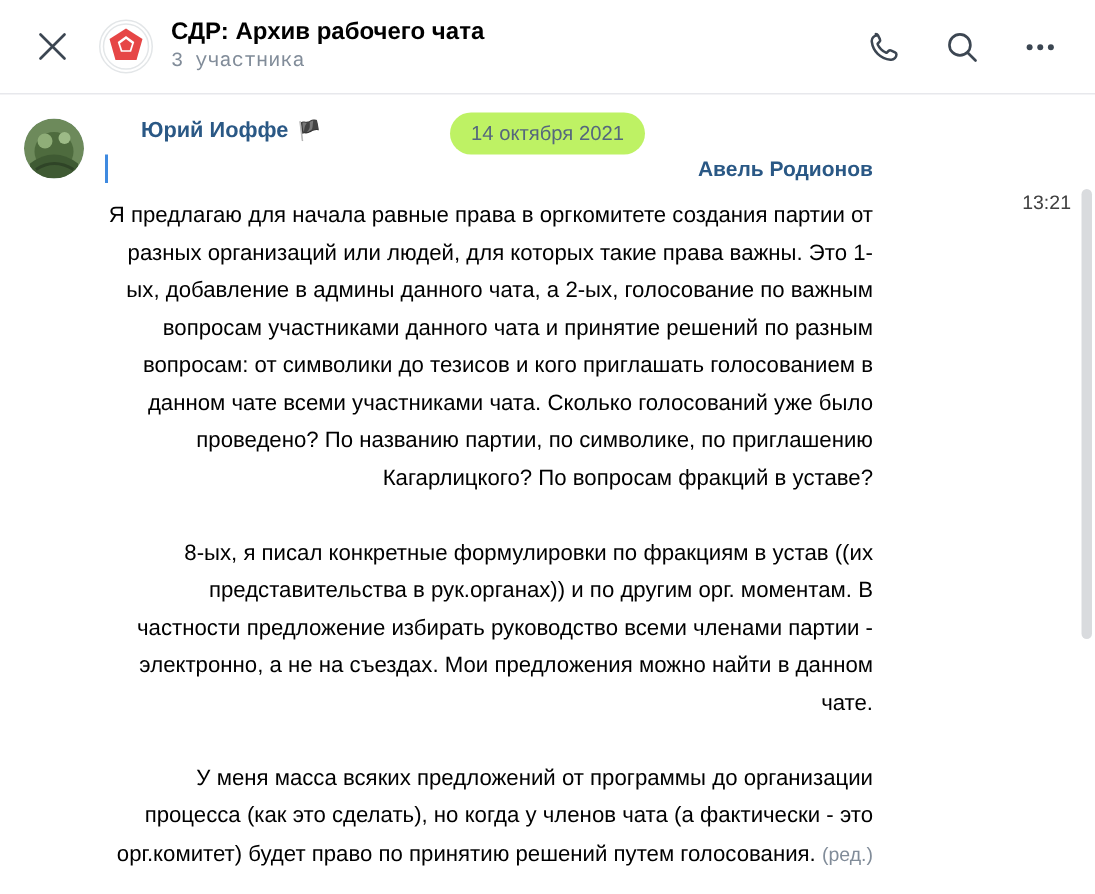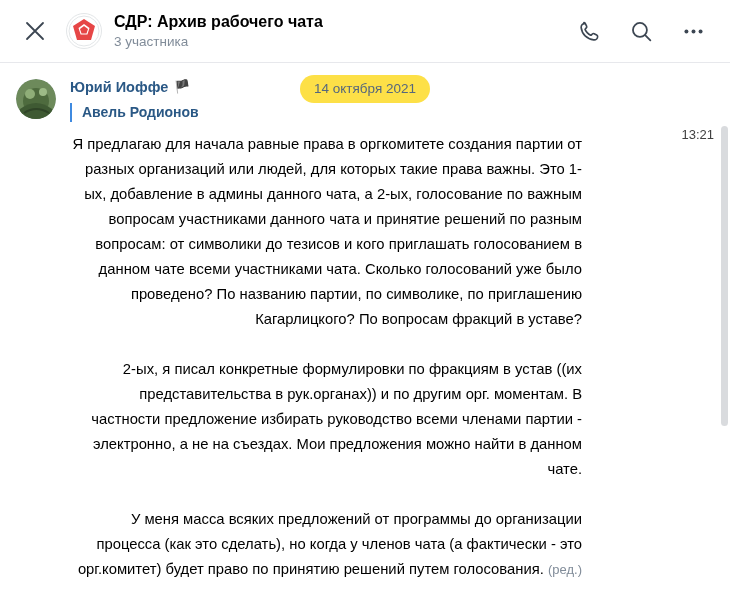--- a/index.html
+++ b/index.html
@@ -68,20 +68,21 @@
     line-height: 19px;
     white-space: nowrap;
     overflow: hidden;
     text-overflow: ellipsis;
   }
   .header-subtitle {
     font-size: 13.5px;
     color: #818c99;
     line-height: 17px;
     margin-top: 2px;
+    font-family: Liberation Mono, monospace;
   }
   .header-actions {
     display: flex;
     align-items: center;
     gap: 18px;
     flex: 0 0 auto;
     margin-right: 4px;
   }
   .header-icon-btn {
     width: 34px;
@@ -105,21 +106,21 @@
     height: 533px;
     box-sizing: border-box;
     overflow: hidden;
   }
 
   .date-chip {
     position: absolute;
     left: 50%;
     transform: translateX(-50%);
     top: 12px;
-    background: #fde047;
+    background: #bef264;
     color: #55677d;
     font-size: 13.5px;
     border-radius: 14px;
     padding: 6px 14px;
     line-height: 16px;
     white-space: nowrap;
     z-index: 4;
   }
 
   .msg-row {
@@ -141,20 +142,21 @@
     margin-left: 14px;
     flex: 1 1 auto;
     min-width: 0;
     max-width: 520px;
   }
   .msg-header-line {
     display: flex;
     align-items: center;
     gap: 6px;
     height: 20px;
+    margin-left: 24px;
   }
   .msg-author {
     font-size: 14.5px;
     font-weight: bold;
     color: #2a5885;
     cursor: pointer;
     white-space: nowrap;
   }
   .msg-author-badge {
     font-size: 13px;
@@ -167,20 +169,21 @@
     font-size: 13px;
     color: #404040;
   }
 
   
   .quote {
     margin-top: 6px;
     padding-left: 10px;
     border-left: 2px solid #3f8ae0;
     max-width: 500px;
+    text-align: right;
   }
   .quote-author {
     font-size: 14px;
     font-weight: bold;
     color: #2a5885;
     line-height: 19px;
     cursor: pointer;
   }
   .quote-text {
     font-size: 14.5px;
@@ -307,21 +310,21 @@
           <span class="msg-author">Юрий Иоффе</span>
           <span class="msg-author-badge">🏴</span>
         </div>
 
         <div class="quote">
           <div class="quote-author">Авель Родионов</div>
         </div>
 
         <div class="msg-text">
           <p>Я предлагаю для начала равные права в оргкомитете создания партии от разных организаций или людей, для которых такие права важны. Это 1-ых, добавление в админы данного чата, а 2-ых, голосование по важным вопросам участниками данного чата и принятие решений по разным вопросам: от символики до тезисов и кого приглашать голосованием в данном чате всеми участниками чата. Сколько голосований уже было проведено? По названию партии, по символике, по приглашению Кагарлицкого? По вопросам фракций в уставе?</p>
-          <p>2-ых, я писал конкретные формулировки по фракциям в устав ((их представительства в рук.органах)) и по другим орг. моментам. В частности предложение избирать руководство всеми членами партии - электронно, а не на съездах. Мои предложения можно найти в данном чате.</p>
+          <p>8-ых, я писал конкретные формулировки по фракциям в устав ((их представительства в рук.органах)) и по другим орг. моментам. В частности предложение избирать руководство всеми членами партии - электронно, а не на съездах. Мои предложения можно найти в данном чате.</p>
           <p><span>У меня масса всяких предложений от программы до организации процесса (как это сделать), но когда у членов чата (а фактически - это орг.комитет) будет право по принятию решений путем голосования.</span> <span class="edited-label">(ред.)</span></p>
         </div>
 
       </div>
     </div>
 
     <div class="scroll-track">
       <div class="scroll-thumb"></div>
     </div>
 

